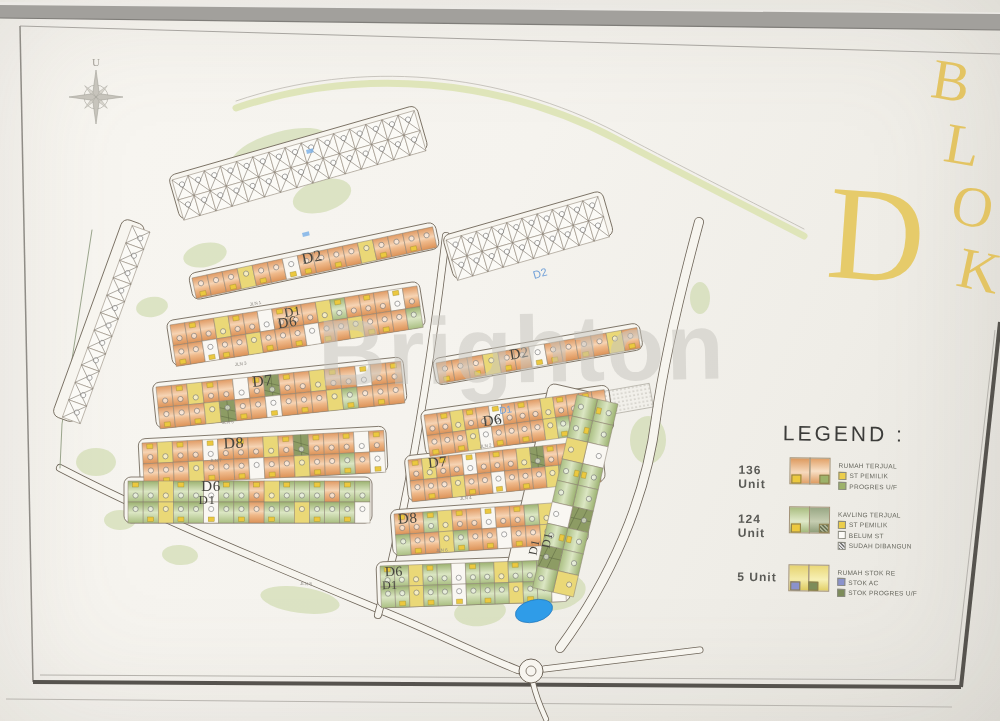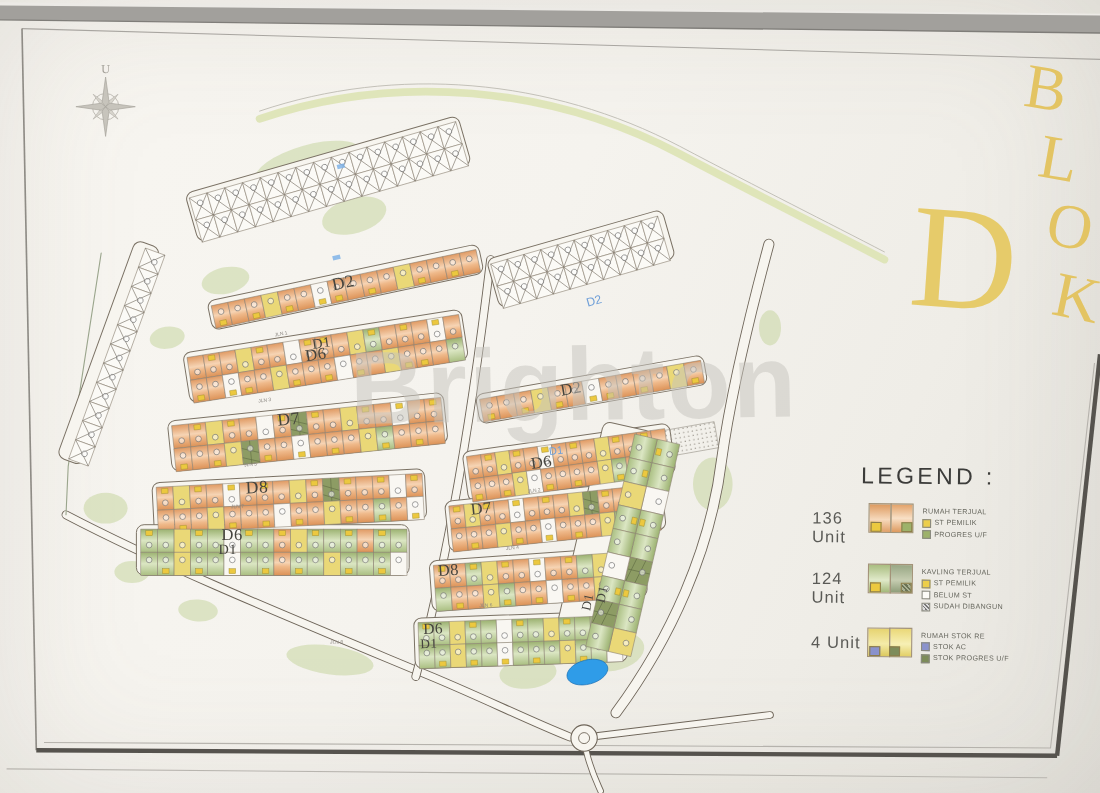--- a/index.html
+++ b/index.html
@@ -15,21 +15,21 @@
     font-family:"Liberation Serif","DejaVu Serif",serif;color:#e3c463;}
   .blok-title span{position:absolute;line-height:1;}
   .big-d{left:2px;top:128px;font-size:134px;transform:rotate(4deg);color:#e6cb6a;}
   .b0{left:106px;top:12px;font-size:57px;transform:rotate(9deg);}
   .b1{left:119px;top:76px;font-size:57px;transform:rotate(10deg);}
   .b2{left:126px;top:138px;font-size:57px;transform:rotate(11deg);}
   .b3{left:132px;top:202px;font-size:58px;transform:rotate(12deg);}
   .legend{position:absolute;left:738px;top:422px;width:225px;z-index:3;transform:rotate(.6deg);}
   .legend-title{font-size:21px;letter-spacing:3px;color:#3c3c3a;margin:0 0 12px 44px;}
   .lentry{display:flex;align-items:flex-start;margin-bottom:15px;}
-  .lcount{width:48px;font-size:15px;color:#5a5a56;letter-spacing:1px;padding-top:6px;flex:none;}
+  .lcount{width:48px;font-size:12px;color:#5a5a56;letter-spacing:1px;padding-top:6px;flex:none;font-weight:bold;}
   .sw{width:40px;height:27px;position:relative;display:flex;margin:0 8px 0 4px;flex:none;}
   .sw .c{flex:1;border:1px solid #a39378;margin-left:-1px;}
   .sw-or .c1{background:linear-gradient(180deg,#dd9a5f,#f6d9bc 55%,#e0a068);}
   .sw-or .c2{background:linear-gradient(180deg,#e2a269,#f8e0c6 50%,#dd9a5f);}
   .sw-gr .c1{background:linear-gradient(180deg,#a9bd80,#e0e9c9 55%,#a3b87a);}
   .sw-gr .c2{background:linear-gradient(180deg,#98a784,#c6cdb1 55%,#8e9d79);}
   .sw-yl .c1{background:linear-gradient(180deg,#e6d370,#f4eba9 55%,#dcc95e);}
   .sw-yl .c2{background:linear-gradient(180deg,#ead878,#f7f0b5 55%,#e2cf66);}
   .mk{position:absolute;width:8px;height:7px;border:1px solid #8d7d4a;}
   .mk-yl{left:1px;bottom:1px;background:#ecc93f;}
@@ -1165,21 +1165,21 @@
             <span>BELUM ST</span>
           </div>
         <div class="ll">
             <span class="lb lb-hx"></span>
             <span>SUDAH DIBANGUN</span>
           </div>
       </div>
     </div>
 
     <div class="lentry">
-      <div class="lcount">4 Unit</div>
+      <div class="lcount">5 Unit</div>
       <div class="sw sw-yl">
         <div class="c c1"></div>
           <div class="c c2"></div>
         <div class="mk mk-bl"></div>
         <div class="mk mk-dk"></div>
       </div>
       <div class="llines">
         <div class="ll">
             <span>RUMAH STOK RE</span>
           </div>

